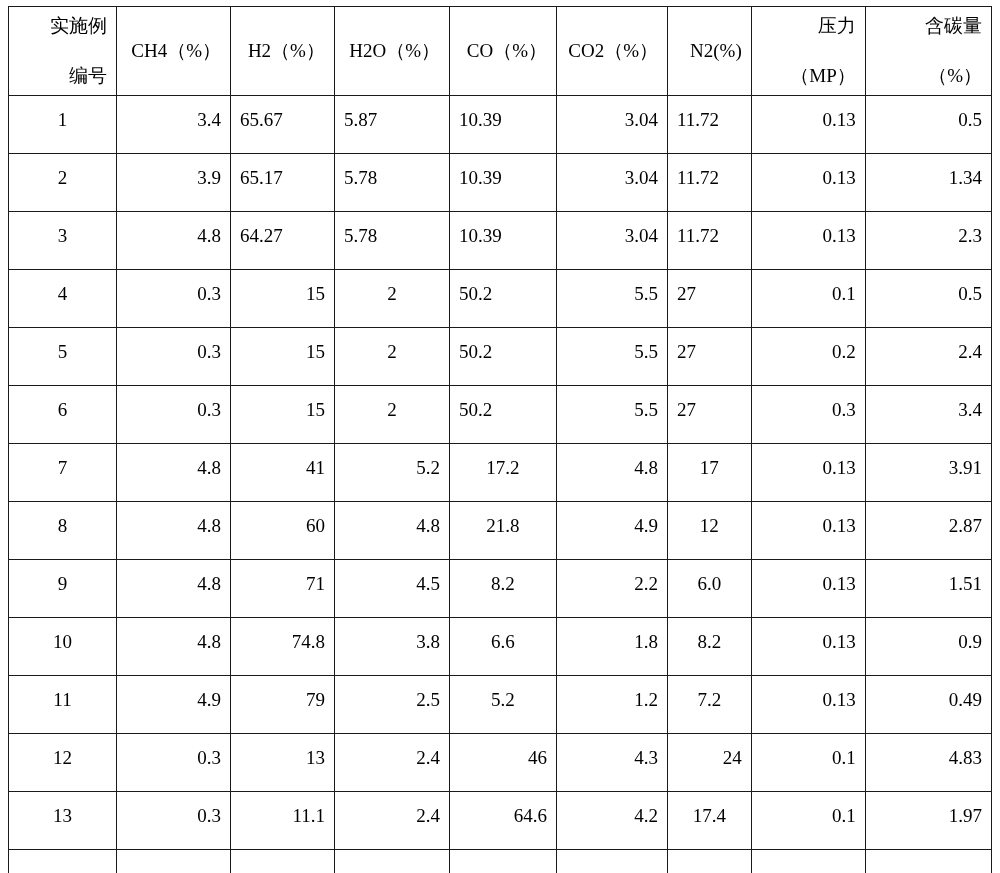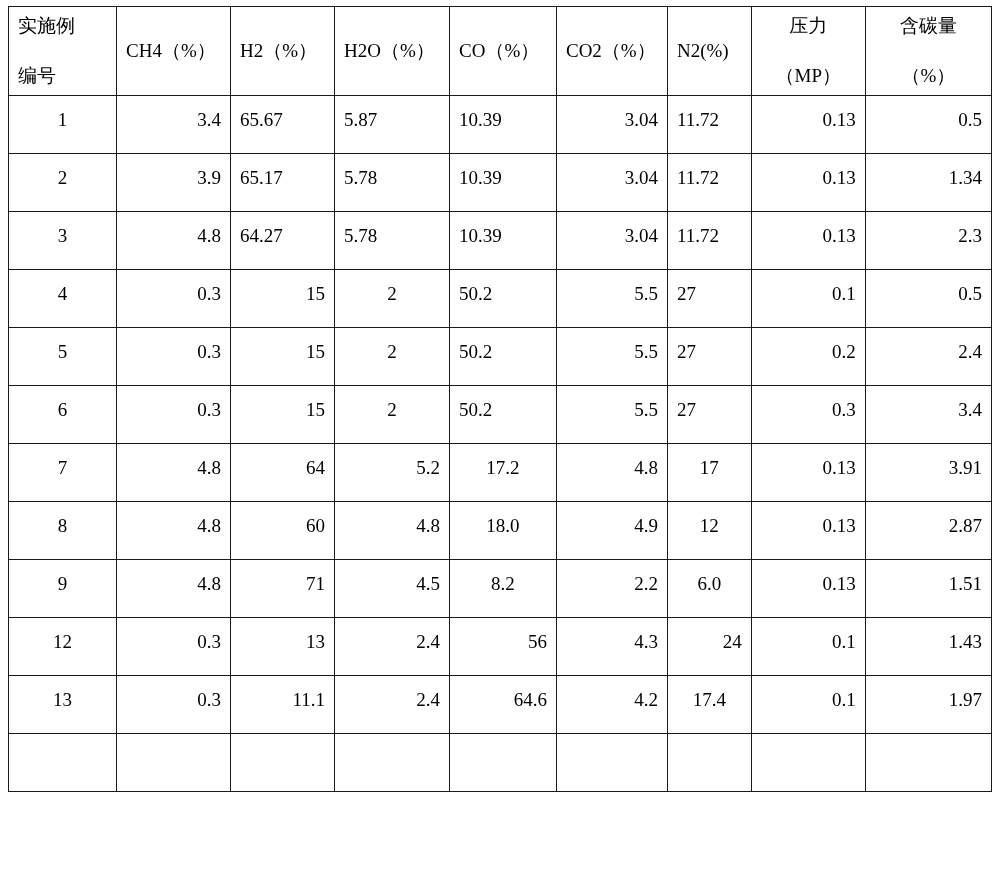--- a/index.html
+++ b/index.html
@@ -46,27 +46,26 @@
   col.c-h2    { width: 103px; }
   col.c-h2o   { width: 114px; }
   col.c-co    { width: 106px; }
   col.c-co2   { width: 110px; }
   col.c-n2    { width: 83px;  }
   col.c-pres  { width: 113px; }
   col.c-carb  { width: 125px; }
 
   thead td {
     height: 88px;
-    text-align: left;
+    text-align: right;
     padding-left: 10px;
     vertical-align: top;
     padding-top: 7px;
   }
   thead td.hdr-center {
-    text-align: center;
     padding-left: 9px;
   }
   thead td .hdr-l1 { display: block; }
   thead td .hdr-l2 { display: block; margin-top: 24px; }
 
   tbody tr { height: 47px; }
   tbody td { height: 47px; }
 
   .a-left   { text-align: left;   }
   .a-center { text-align: center; }
@@ -189,60 +188,82 @@
           <td class="cell a-center">2</td>
           <td class="cell a-left">50.2</td>
           <td class="cell a-right">5.5</td>
           <td class="cell a-left">27</td>
           <td class="cell a-right">0.3</td>
           <td class="cell a-right">3.4</td>
         </tr>
         <tr>
           <td class="cell a-center">7</td>
           <td class="cell a-right">4.8</td>
-          <td class="cell a-right">64</td>
+          <td class="cell a-right">41</td>
           <td class="cell a-right">5.2</td>
           <td class="cell a-center">17.2</td>
           <td class="cell a-right">4.8</td>
           <td class="cell a-center">17</td>
           <td class="cell a-right">0.13</td>
           <td class="cell a-right">3.91</td>
         </tr>
         <tr>
           <td class="cell a-center">8</td>
           <td class="cell a-right">4.8</td>
           <td class="cell a-right">60</td>
           <td class="cell a-right">4.8</td>
-          <td class="cell a-center">18.0</td>
+          <td class="cell a-center">21.8</td>
           <td class="cell a-right">4.9</td>
           <td class="cell a-center">12</td>
           <td class="cell a-right">0.13</td>
           <td class="cell a-right">2.87</td>
         </tr>
         <tr>
           <td class="cell a-center">9</td>
           <td class="cell a-right">4.8</td>
           <td class="cell a-right">71</td>
           <td class="cell a-right">4.5</td>
           <td class="cell a-center">8.2</td>
           <td class="cell a-right">2.2</td>
           <td class="cell a-center">6.0</td>
           <td class="cell a-right">0.13</td>
           <td class="cell a-right">1.51</td>
         </tr>
         <tr>
+          <td class="cell a-center">10</td>
+          <td class="cell a-right">4.8</td>
+          <td class="cell a-right">74.8</td>
+          <td class="cell a-right">3.8</td>
+          <td class="cell a-center">6.6</td>
+          <td class="cell a-right">1.8</td>
+          <td class="cell a-center">8.2</td>
+          <td class="cell a-right">0.13</td>
+          <td class="cell a-right">0.9</td>
+        </tr>
+        <tr>
+          <td class="cell a-center">11</td>
+          <td class="cell a-right">4.9</td>
+          <td class="cell a-right">79</td>
+          <td class="cell a-right">2.5</td>
+          <td class="cell a-center">5.2</td>
+          <td class="cell a-right">1.2</td>
+          <td class="cell a-center">7.2</td>
+          <td class="cell a-right">0.13</td>
+          <td class="cell a-right">0.49</td>
+        </tr>
+        <tr>
           <td class="cell a-center">12</td>
           <td class="cell a-right">0.3</td>
           <td class="cell a-right">13</td>
           <td class="cell a-right">2.4</td>
-          <td class="cell a-right">56</td>
+          <td class="cell a-right">46</td>
           <td class="cell a-right">4.3</td>
           <td class="cell a-right">24</td>
           <td class="cell a-right">0.1</td>
-          <td class="cell a-right">1.43</td>
+          <td class="cell a-right">4.83</td>
         </tr>
         <tr>
           <td class="cell a-center">13</td>
           <td class="cell a-right">0.3</td>
           <td class="cell a-right">11.1</td>
           <td class="cell a-right">2.4</td>
           <td class="cell a-right">64.6</td>
           <td class="cell a-right">4.2</td>
           <td class="cell a-center">17.4</td>
           <td class="cell a-right">0.1</td>

